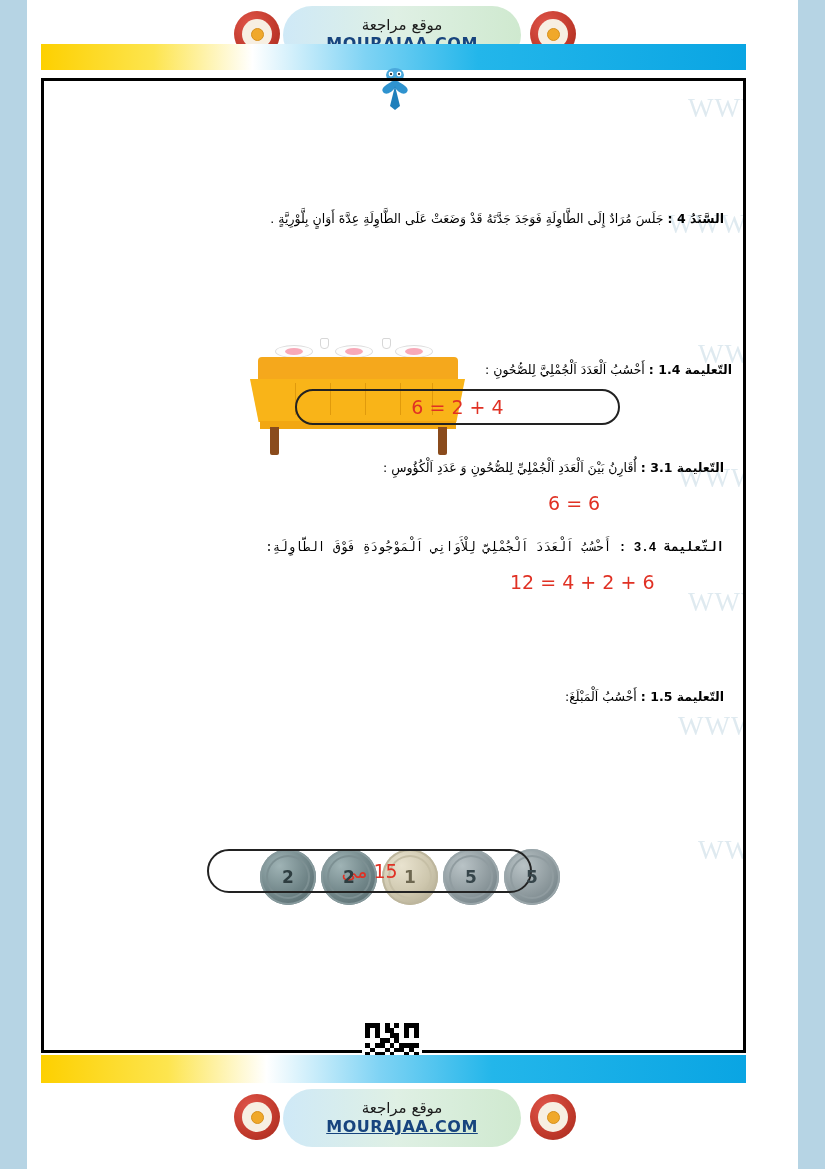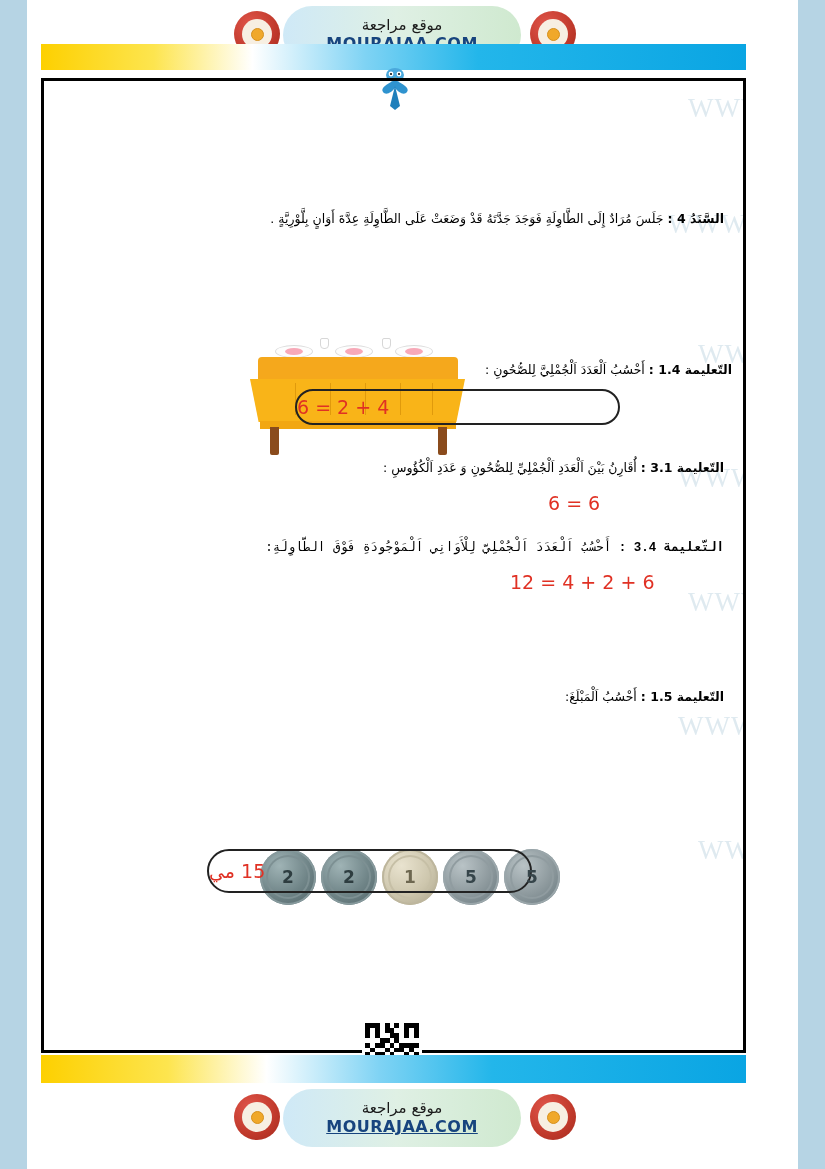--- a/index.html
+++ b/index.html
@@ -80,21 +80,21 @@
     font-size: 12.5px;
   }
   .line b { font-weight: 700; }
 
   
   .ansbox {
     position: absolute;
     border: 2px solid #222;
     border-radius: 22px;
     background: rgba(255,255,255,0.0);
-    display: flex; align-items: center; justify-content: flex-end;
+    display: flex; align-items: center; justify-content: center;
     color: #e03124;
     font-size: 19px;
     font-family: "DejaVu Sans", sans-serif;
   }
   .redans {
     position: absolute;
     color: #e03124;
     font-size: 19px;
     font-family: "DejaVu Sans", sans-serif;
     white-space: nowrap;

